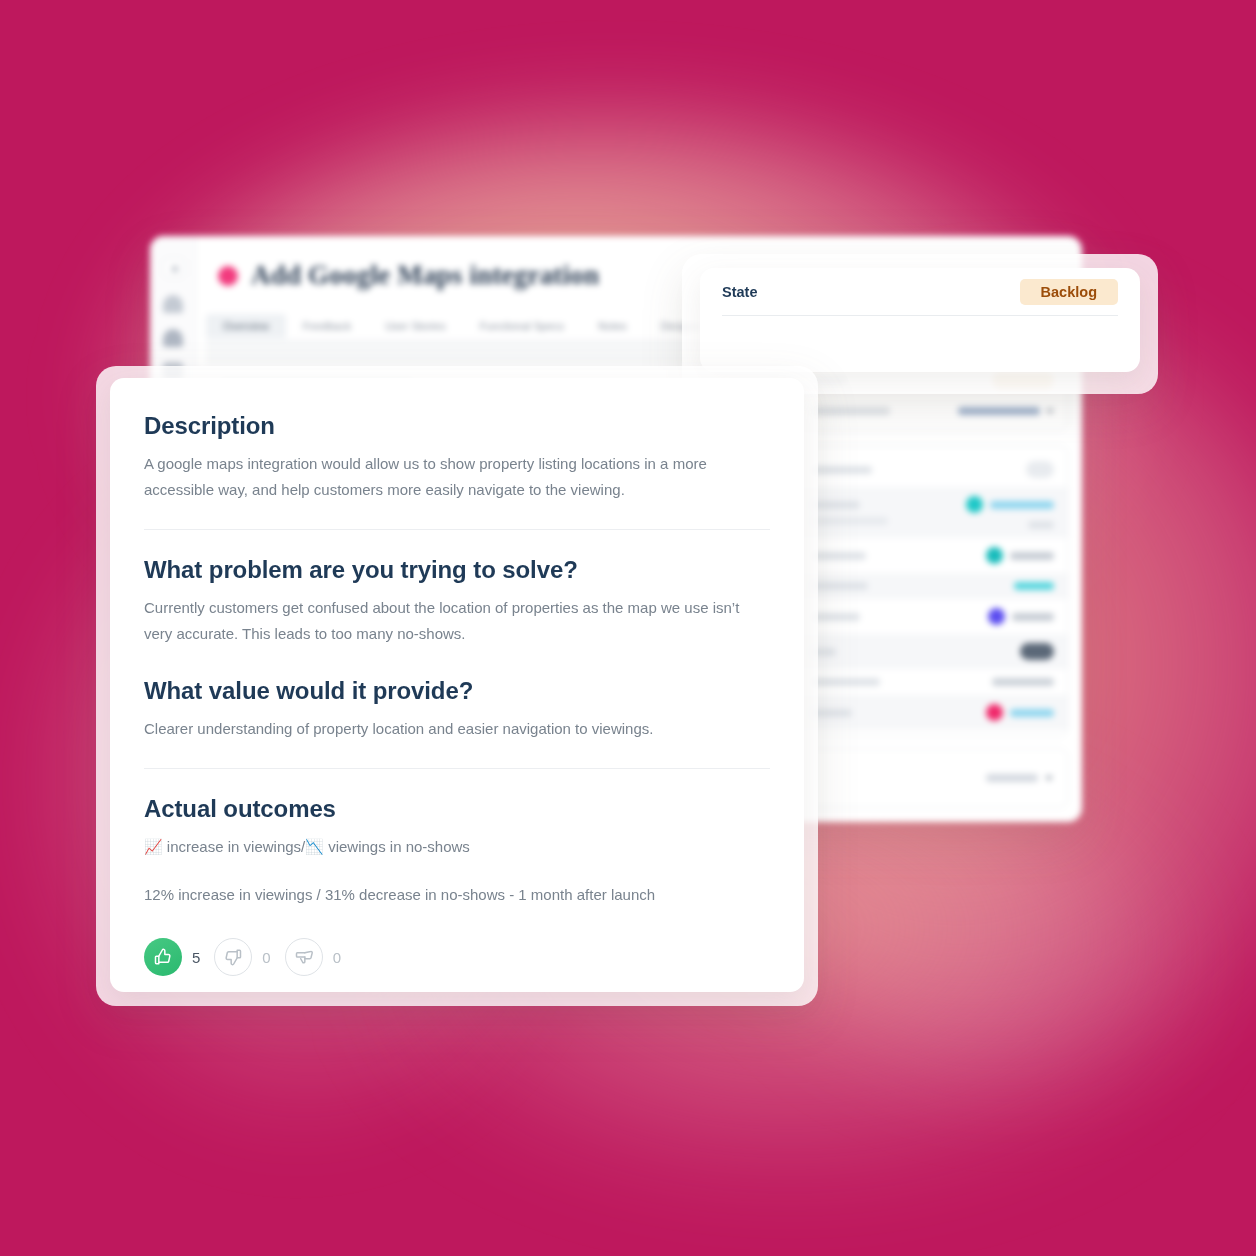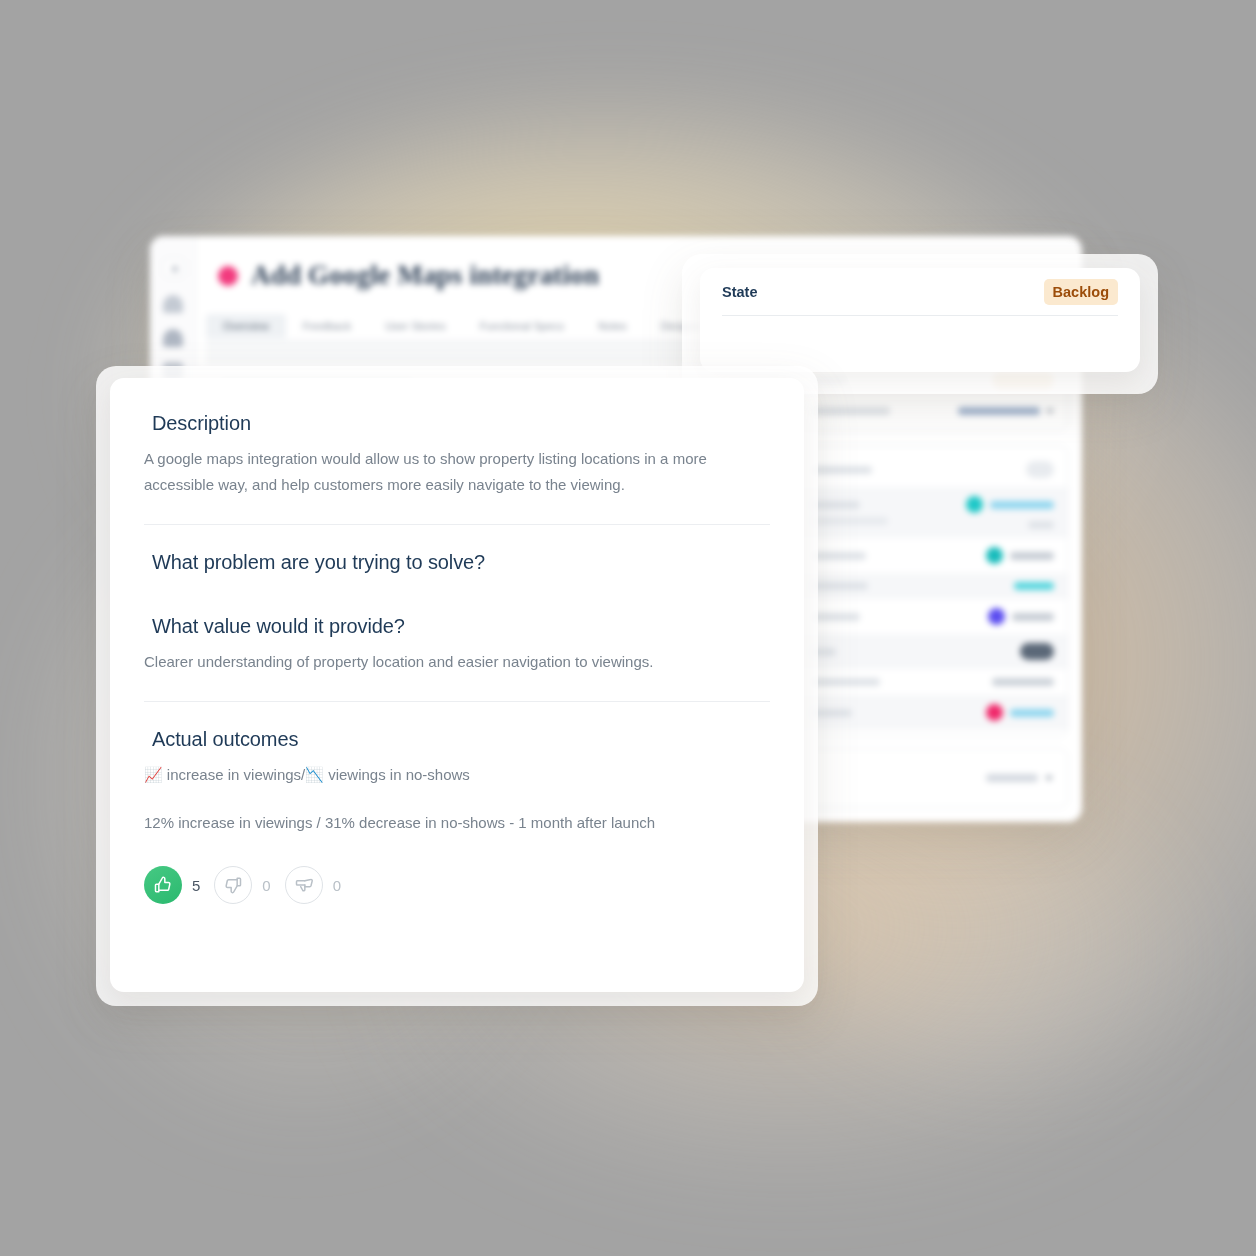--- a/index.html
+++ b/index.html
@@ -9,21 +9,21 @@
     height: 1256px;
     background: #ffffff;
     font-family: "Liberation Sans", sans-serif;
     overflow: hidden;
   }
 
   #stage {
     position: relative;
     width: 1256px;
     height: 1256px;
-    background: #a3a3a3;
+    background: #be185d;
     overflow: hidden;
   }
 
   
   .glow {
     position: absolute;
     border-radius: 50%;
     pointer-events: none;
   }
   .glow-top {
@@ -205,37 +205,36 @@
     display: flex; align-items: center; justify-content: space-between;
     height: 47px;
   }
   .st-divider { height: 1px; background: #e9ecef; }
   .st-label {
     font-size: 14.5px; font-weight: 700; color: #1f3a57;
   }
   .badge {
     display: inline-flex; align-items: center; gap: 6px;
     font-size: 14.5px; font-weight: 700;
-    padding: 5px 9px; border-radius: 5px;
+    padding: 5px 21px; border-radius: 5px;
     white-space: nowrap;
   }
   .badge-backlog { background: #fbe9cf; color: #9c4d0a; }
   .badge-dev { background: #d7e5fb; color: #1a60d4; }
   .badge-emoji { font-size: 13px; }
 
   
   #detail-frame { left: 96px; top: 366px; width: 722px; height: 640px; }
   #detail-card  { left: 110px; top: 378px; width: 694px; height: 614px;
                   padding: 34px 34px 0 34px; overflow: hidden; }
 
   h2.sec {
-    font-size: 20px; font-weight: 400;
+    font-size: 24px; font-weight: 700;
     color: #1f3a57; letter-spacing: -0.1px;
     margin-bottom: 11px;
-    margin-left: 8px;
   }
   p.body {
     font-size: 15px; line-height: 26px;
     color: #79838e;
     max-width: 625px;
   }
   .rule { height: 1px; background: #eceef1; margin: 26px 0 26px 0; }
   .gap-lg { height: 30px; }
   .gap-md { height: 22px; }
 
@@ -409,20 +408,21 @@
 
   <div class="frame" id="detail-frame"></div>
   <div class="card" id="detail-card">
 
     <h2 class="sec">Description</h2>
     <p class="body">A google maps integration would allow us to show property listing locations in a more accessible way, and help customers more easily navigate to the viewing.</p>
 
     <div class="rule"></div>
 
     <h2 class="sec">What problem are you trying to solve?</h2>
+    <p class="body">Currently customers get confused about the location of properties as the map we use isn’t very accurate. This leads to too many no-shows.</p>
 
     <div class="gap-lg"></div>
 
     <h2 class="sec">What value would it provide?</h2>
     <p class="body">Clearer understanding of property location and easier navigation to viewings.</p>
 
     <div class="rule"></div>
 
     <h2 class="sec">Actual outcomes</h2>
     <div class="outcome-line">

